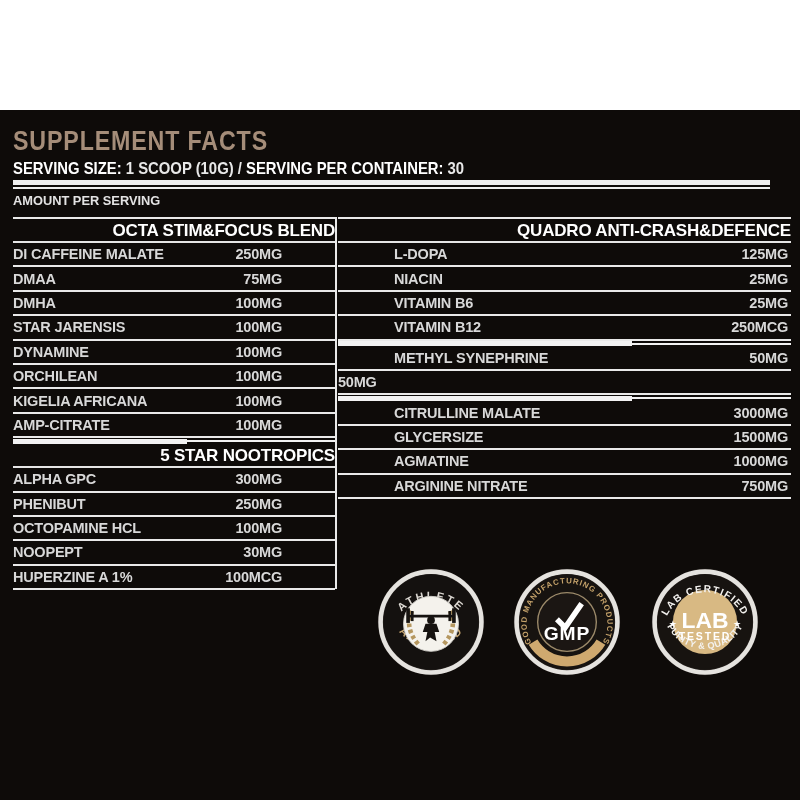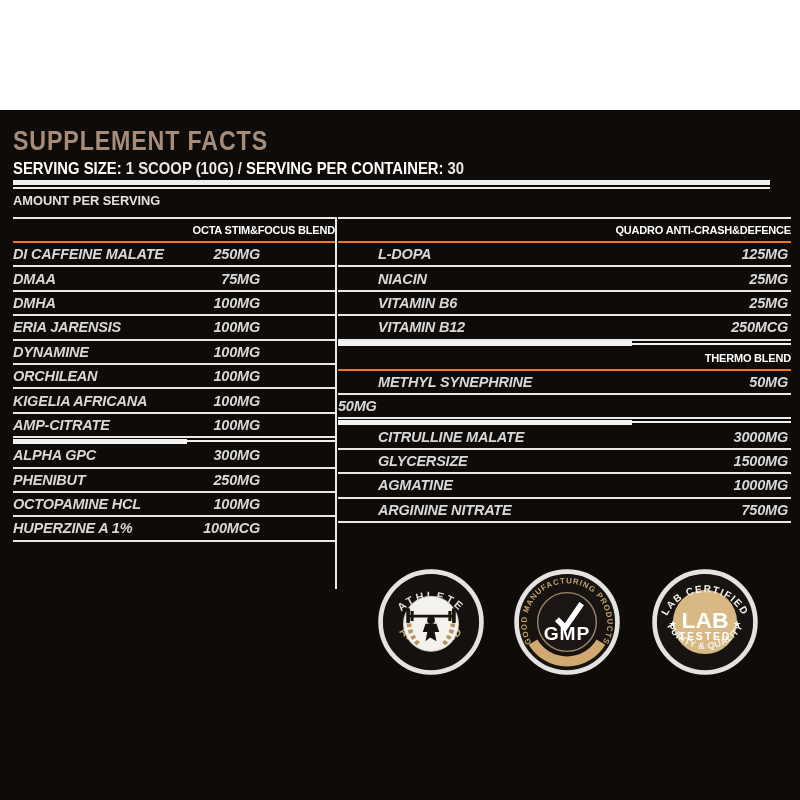--- a/index.html
+++ b/index.html
@@ -14,28 +14,28 @@
   .sep-double{position:absolute;left:13px;top:70px;width:757px;}
   .sep-double .bar-thick{height:5px;background:#eeeeee;}
   .sep-double .bar-gap{height:2px;}
   .sep-double .bar-thin{height:2px;background:#eeeeee;}
   .amount{position:absolute;left:13px;top:83px;font-size:13.5px;font-weight:bold;color:#e3e3e3;
          transform:scaleX(0.95);transform-origin:left center;white-space:nowrap;}
   .col{position:absolute;top:107px;border-top:2px solid #e9e9e9;}
   #col-left{left:13px;width:322px;}
   #col-right{left:338px;width:453px;}
   .v-divider{position:absolute;left:335px;top:107px;width:2px;height:372px;background:#e9e9e9;}
-  .sec-header{height:24px;line-height:23px;border-bottom:2px solid #f97316;box-sizing:border-box;
-         color:#ffffff;font-weight:bold;font-size:11px;letter-spacing:-0.2px;white-space:nowrap;}
+  .sec-header{height:24px;line-height:23px;border-bottom:2px solid #e5e5e5;box-sizing:border-box;
+         color:#ffffff;font-weight:bold;font-size:17px;letter-spacing:-0.2px;white-space:nowrap;}
   #col-right .sec-header{padding-left:59px;}
   .ing-row{height:24.4px;border-bottom:2px solid #e9e9e9;box-sizing:border-box;
          display:flex;justify-content:space-between;align-items:center;
-         color:#d8d8d8;font-weight:bold;font-size:14.5px;letter-spacing:-0.2px;white-space:nowrap;font-style:italic;}
-  #col-left .ing-row .val{padding-right:75px;}
-  #col-right .ing-row .lbl{padding-left:40px;}
+         color:#d8d8d8;font-weight:bold;font-size:14.5px;letter-spacing:-0.2px;white-space:nowrap;}
+  #col-left .ing-row .val{padding-right:53px;}
+  #col-right .ing-row .lbl{padding-left:56px;}
   #col-right .ing-row .val{padding-right:3px;}
   .thick-sep{height:6px;display:flex;align-items:center;}
   .thick-sep .thick{height:5px;background:#f2f2f2;}
   #col-left .thick-sep .thick{width:54%;}
   #col-right .thick-sep .thick{width:65%;}
   .thick-sep .thin{flex:1;height:2px;background:#f2f2f2;}
   .badge{position:absolute;top:457px;width:110px;height:110px;}
   #badge-athlete{left:376px;}
   #badge-gmp{left:512px;}
   #badge-lab{left:650px;}
@@ -67,21 +67,21 @@
       </div>
       <div class="ing-row">
         <span class="lbl">DMAA</span>
         <span class="val">75MG</span>
       </div>
       <div class="ing-row">
         <span class="lbl">DMHA</span>
         <span class="val">100MG</span>
       </div>
       <div class="ing-row">
-        <span class="lbl">ERIA JARENSIS</span>
+        <span class="lbl">STAR JARENSIS</span>
         <span class="val">100MG</span>
       </div>
       <div class="ing-row">
         <span class="lbl">DYNAMINE</span>
         <span class="val">100MG</span>
       </div>
       <div class="ing-row">
         <span class="lbl">ORCHILEAN</span>
         <span class="val">100MG</span>
       </div>
@@ -90,31 +90,36 @@
         <span class="val">100MG</span>
       </div>
       <div class="ing-row">
         <span class="lbl">AMP-CITRATE</span>
         <span class="val">100MG</span>
       </div>
       <div class="thick-sep">
         <div class="thick"></div>
         <div class="thin"></div>
       </div>
+      <div class="sec-header">5 STAR NOOTROPICS</div>
       <div class="ing-row">
         <span class="lbl">ALPHA GPC</span>
         <span class="val">300MG</span>
       </div>
       <div class="ing-row">
         <span class="lbl">PHENIBUT</span>
         <span class="val">250MG</span>
       </div>
       <div class="ing-row">
         <span class="lbl">OCTOPAMINE HCL</span>
         <span class="val">100MG</span>
+      </div>
+      <div class="ing-row">
+        <span class="lbl">NOOPEPT</span>
+        <span class="val">30MG</span>
       </div>
       <div class="ing-row">
         <span class="lbl">HUPERZINE A 1%</span>
         <span class="val">100MCG</span>
       </div>
     </div>
   <div class="v-divider"></div>
   <div class="col" id="col-right">
       <div class="sec-header">QUADRO ANTI-CRASH&amp;DEFENCE</div>
       <div class="ing-row">
@@ -130,21 +135,20 @@
         <span class="val">25MG</span>
       </div>
       <div class="ing-row">
         <span class="lbl">VITAMIN B12</span>
         <span class="val">250MCG</span>
       </div>
       <div class="thick-sep">
         <div class="thick"></div>
         <div class="thin"></div>
       </div>
-      <div class="sec-header">THERMO BLEND</div>
       <div class="ing-row">
         <span class="lbl">METHYL SYNEPHRINE</span>
         <span class="val">50MG</span>
       </div>
       <div class="ing-row">
         <span class="val">50MG</span>
       </div>
       <div class="thick-sep">
         <div class="thick"></div>
         <div class="thin"></div>

